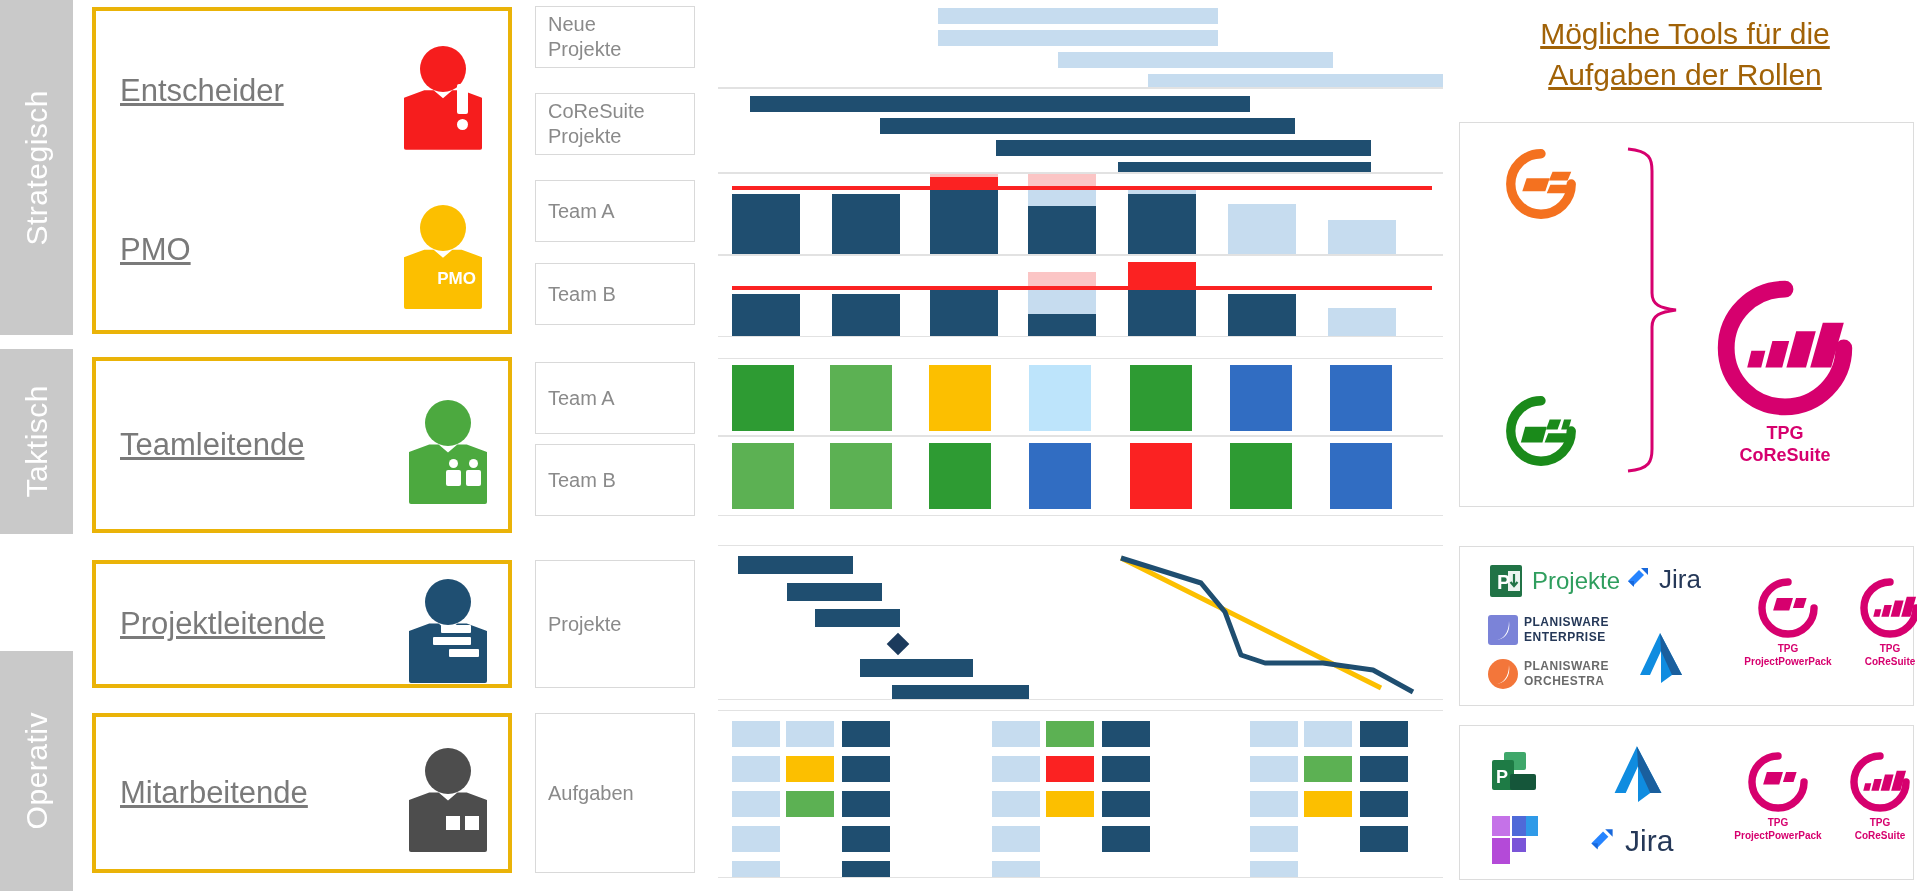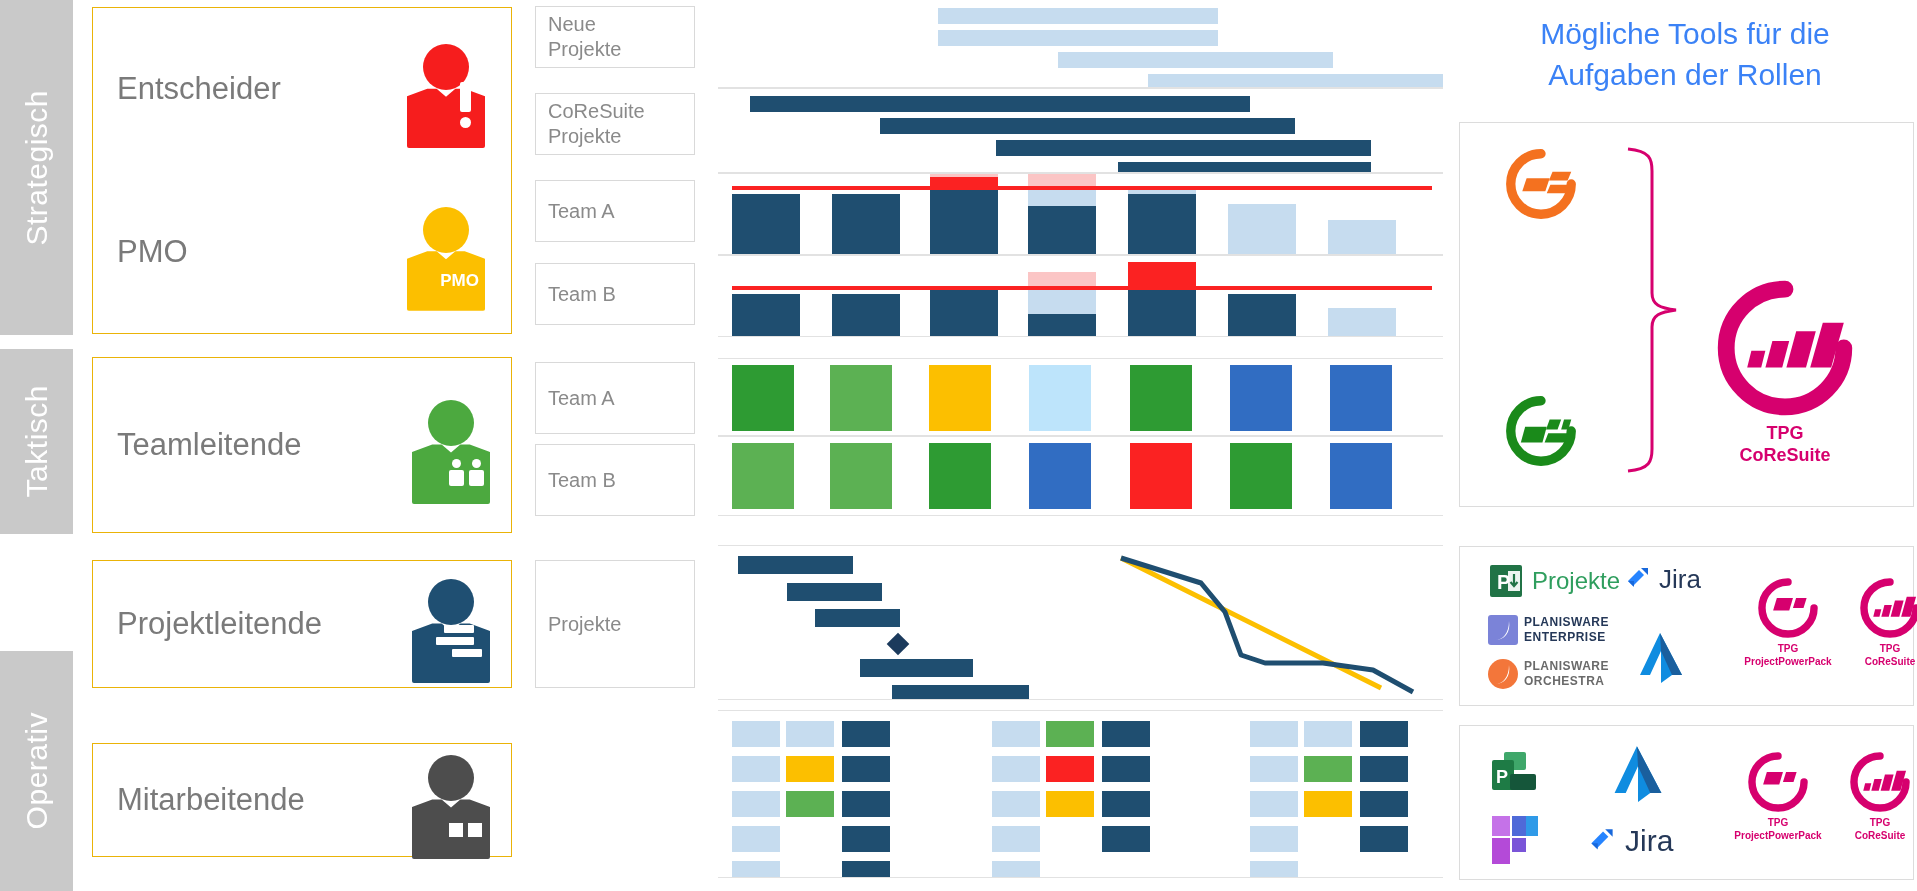--- a/index.html
+++ b/index.html
@@ -24,35 +24,35 @@
     writing-mode:vertical-rl; transform:rotate(180deg);
     font-size:30px; letter-spacing:.5px; white-space:nowrap;
   }
   .lvl-strategisch{ top:0;   height:335px; }
   .lvl-taktisch   { top:349px; height:185px; }
   .lvl-operativ   { top:651px; height:240px; }
 
   
   .role-card{
     position:absolute; left:92px; width:420px;
-    border:1px solid #eab308; background:#fff;
-    display:flex; align-items:center;
+    border:4px solid #eab308; background:#fff;
+    display:flex; align-items:center;text-decoration:underline;
   }
   .role-card .role-name{
     font-size:31px; color:#7a7a7a; padding-left:24px; flex:1;
     white-space:nowrap;
   }
   .role-card .role-icon{
     width:120px; height:100%; position:relative;
     display:flex; align-items:center; justify-content:center;
   }
   .rc-strategisch{ top:7px;   height:327px; }
   .rc-taktisch   { top:357px; height:176px; }
   .rc-projekt    { top:560px; height:128px; }
-  .rc-mitarb     { top:743px; height:114px;gap:24px; }
+  .rc-mitarb     { top:713px; height:160px;gap:24px; }
 
   
   .role-card.split{ display:block; }
   .split-row{ height:50%; display:flex; align-items:center; }
   .split-row .role-name{ font-size:31px; color:#7a7a7a; padding-left:24px; flex:1; }
   .split-row .role-icon{ width:130px; height:100%; display:flex; align-items:center; justify-content:center;}
 
   
   .person{ position:relative; width:78px; height:90px; }
   .person .head{
@@ -101,21 +101,21 @@
   .lane.noborder-top{ border-top:none; }
 
   .gbar{ position:absolute; height:16px; }
   .vbar{ position:absolute; bottom:0; }
   .sq-cell{ position:absolute; }
   .redline{ position:absolute; height:4px; background:#fb2222; }
 
   
   .tools-title{
     position:absolute; left:1455px; top:14px; width:460px;
-    text-align:center; font-size:30px; color:#3b82f6; line-height:1.35;
+    text-align:center; font-size:30px; color:#a16207; line-height:1.35;text-decoration:underline;
   }
   .tools-box{
     position:absolute; left:1459px; width:455px;
     border:1px solid #dcdcdc; background:#fff;
   }
   .tb-1{ top:122px; height:385px; }
   .tb-2{ top:546px; height:160px; }
   .tb-3{ top:725px; height:155px; }
 
   .tpg-label{
@@ -232,20 +232,23 @@
     </div>
   <div class="row-label" style="top:362px;height:72px">
       <span>Team A</span>
     </div>
   <div class="row-label" style="top:444px;height:72px">
       <span>Team B</span>
     </div>
   <div class="row-label" style="top:560px;height:128px">
       <span>Projekte</span>
     </div>
+  <div class="row-label" style="top:713px;height:160px">
+      <span>Aufgaben</span>
+    </div>
 
   <div class="lane noborder-top" style="top:0;height:88px">
     <div class="gbar" style="left:220px;top:8px;width:280px;background:#c6dcef"></div>
     <div class="gbar" style="left:220px;top:30px;width:280px;background:#c6dcef"></div>
     <div class="gbar" style="left:340px;top:52px;width:275px;background:#c6dcef"></div>
     <div class="gbar" style="left:430px;top:74px;width:295px;background:#c6dcef"></div>
   </div>
 
   <div class="lane" style="top:88px;height:85px">
     <div class="gbar" style="left:32px;top:7px;width:500px;background:#1f4e70"></div>

